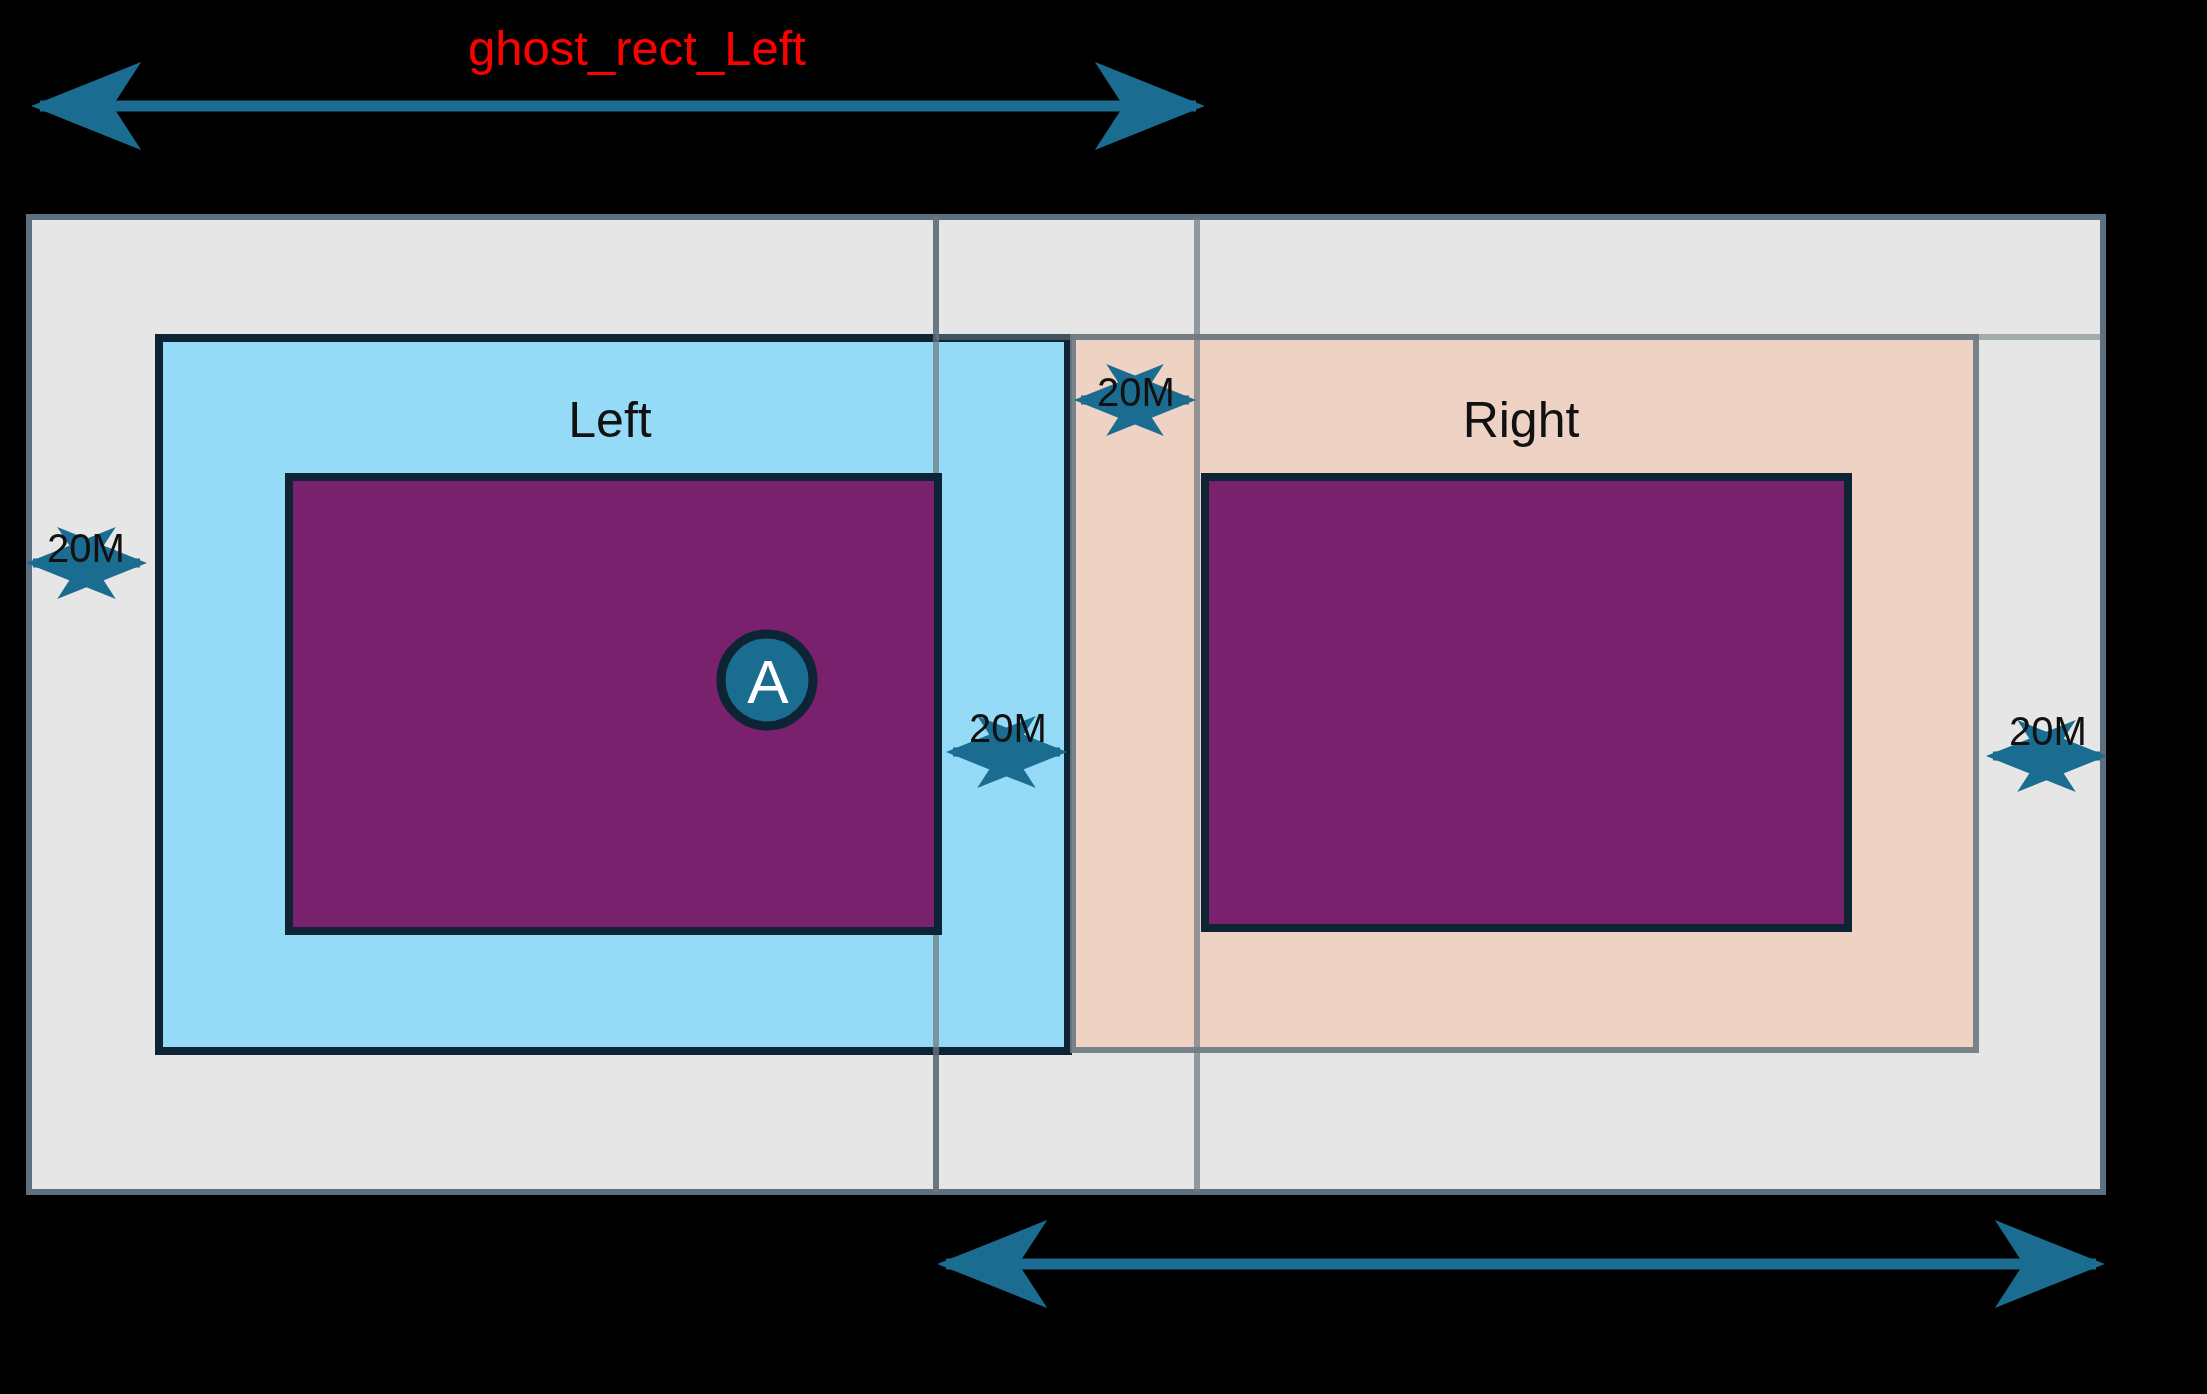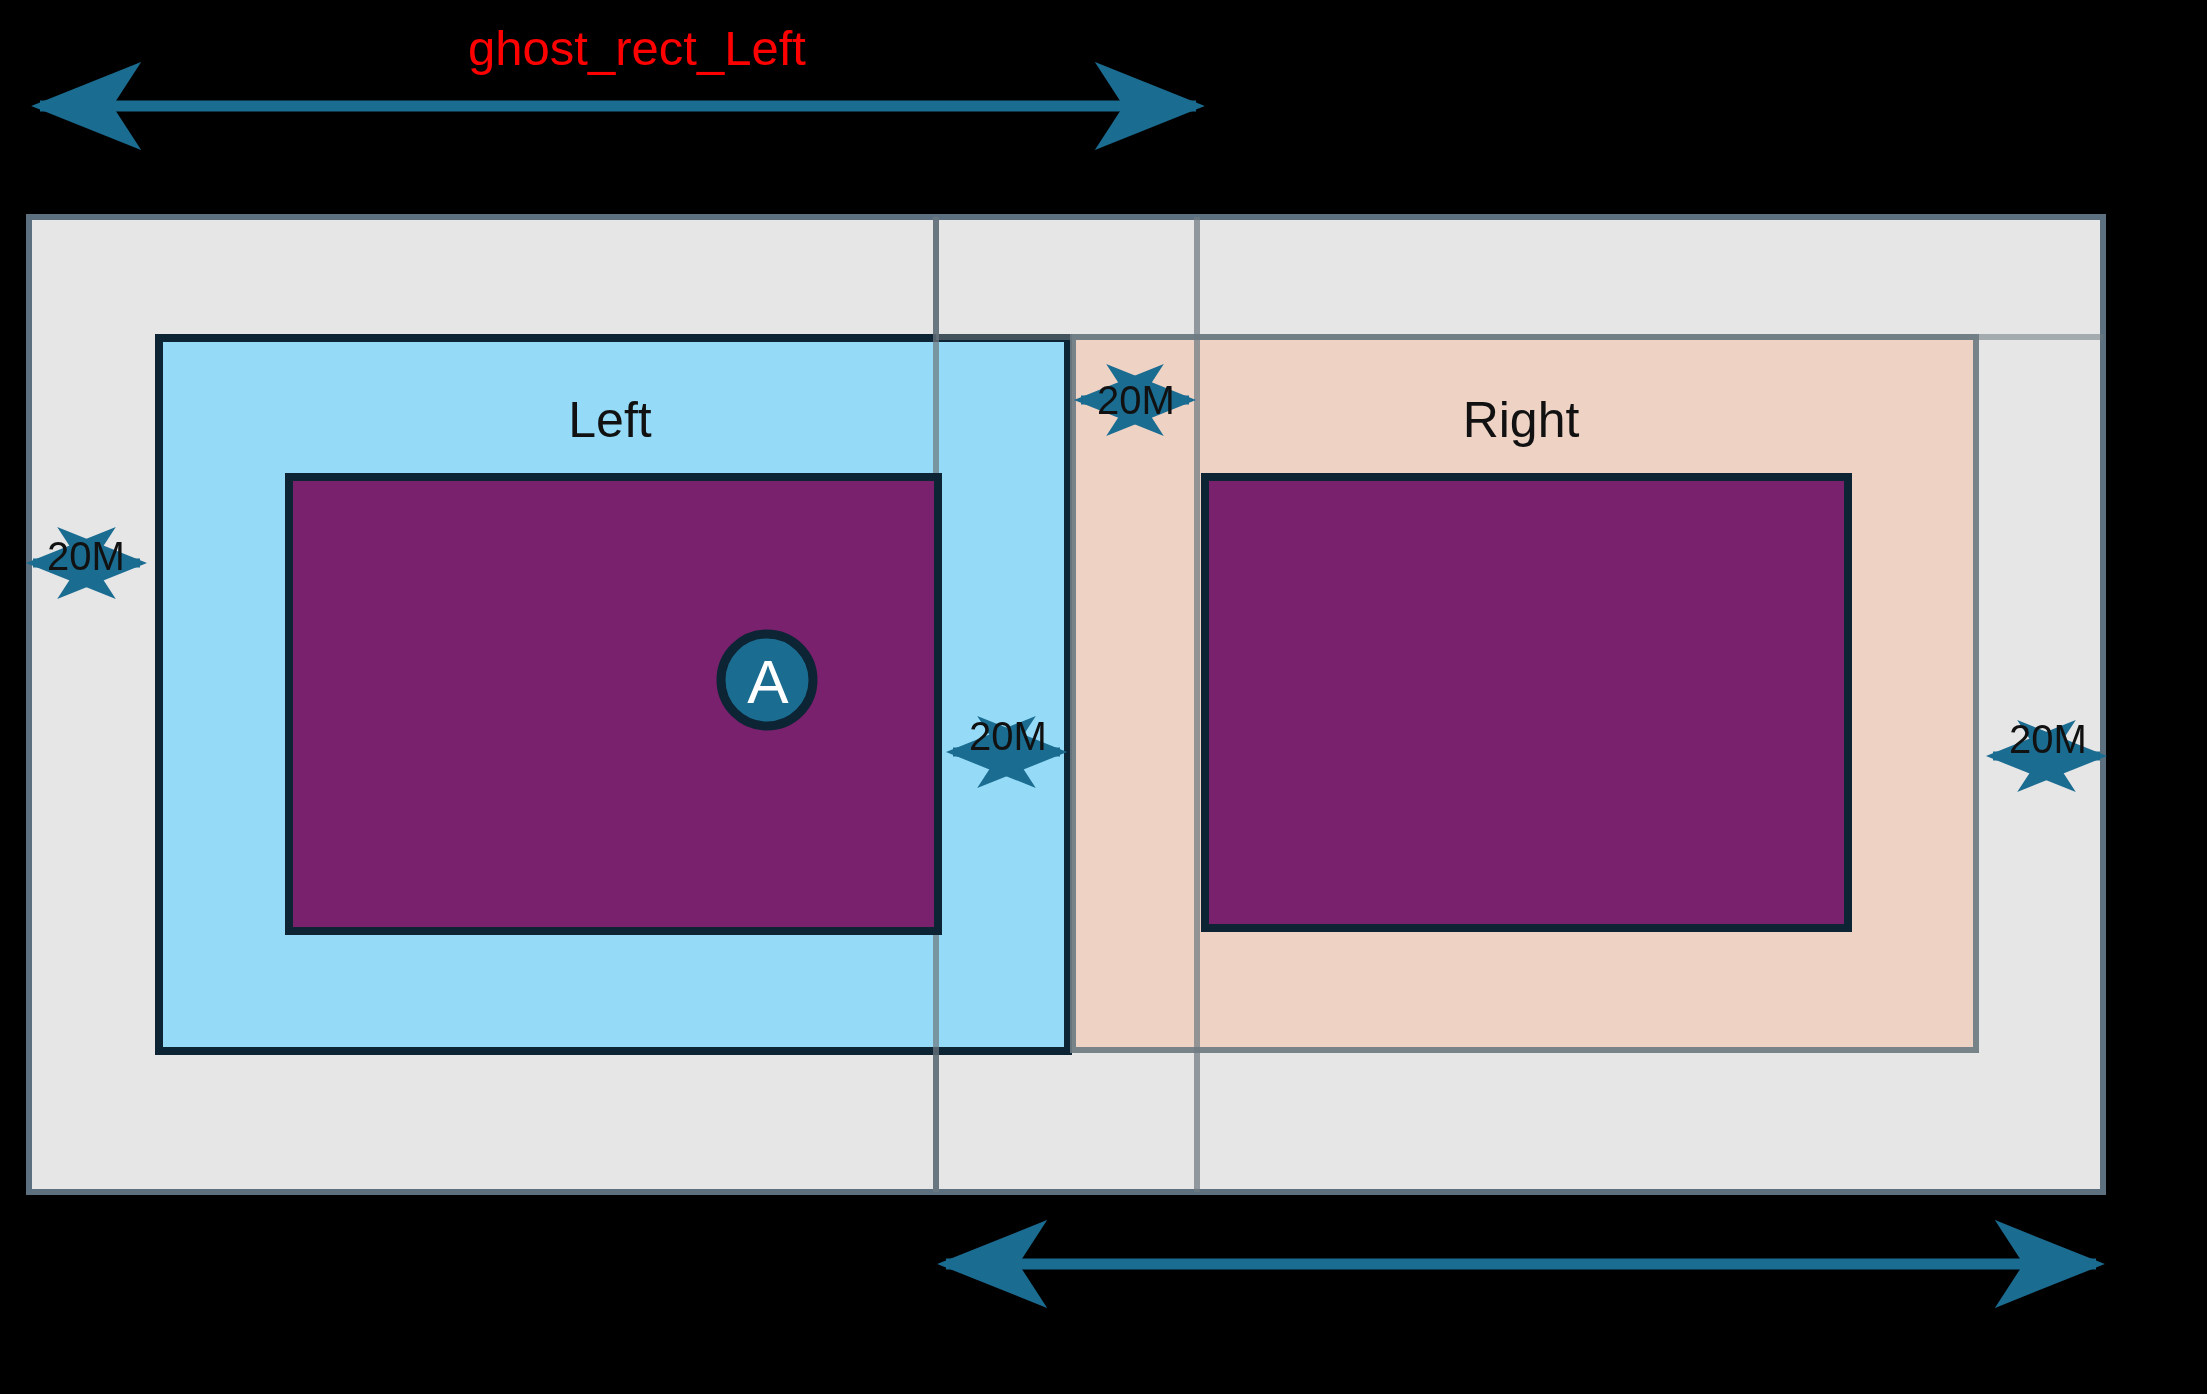--- a/index.html
+++ b/index.html
@@ -36,21 +36,20 @@
   .lbl-rect {
     color: #111111;
     font-size: 50px;
     font-weight: 400;
     margin-top: 9px;
   }
   .lbl-dim {
     color: #111111;
     font-size: 40px;
     font-weight: 400;
-    margin-top: 8px;
   }
   .lbl-node {
     color: #ffffff;
     font-size: 62px;
     font-weight: 400;
   }
   .ctr {
     transform: translate(-50%, -50%);
   }
 </style>

